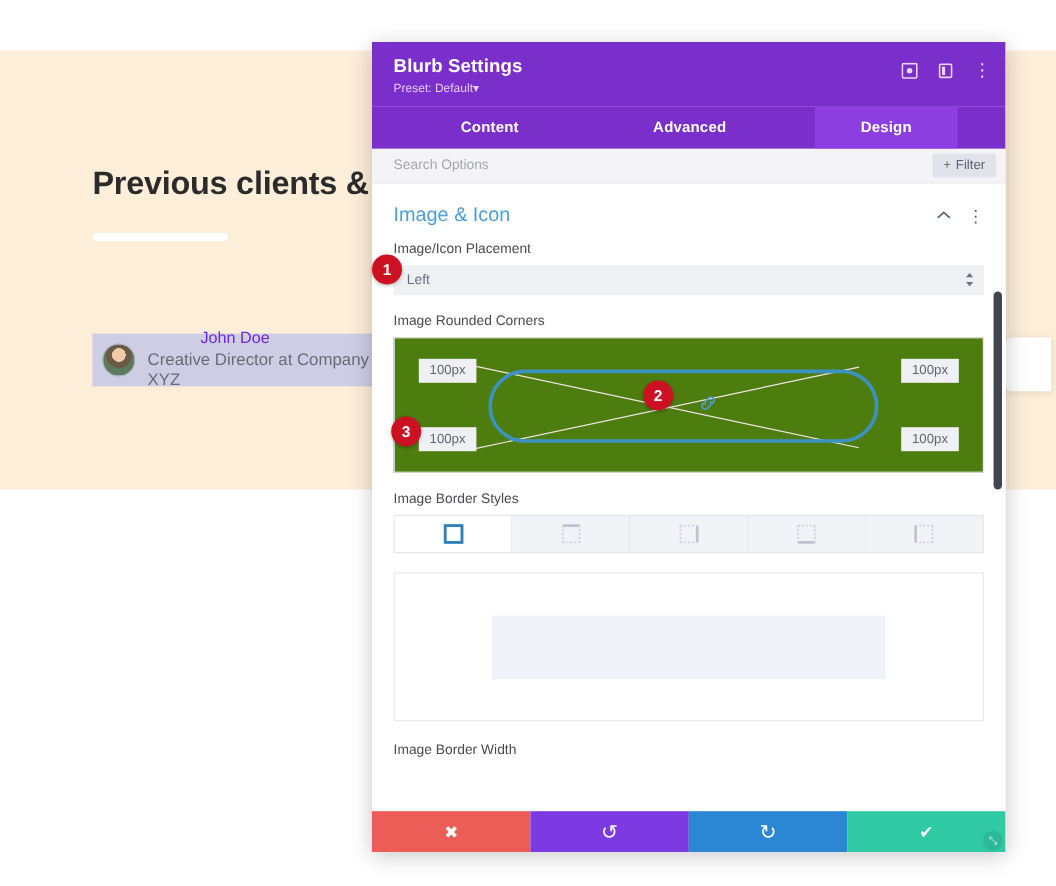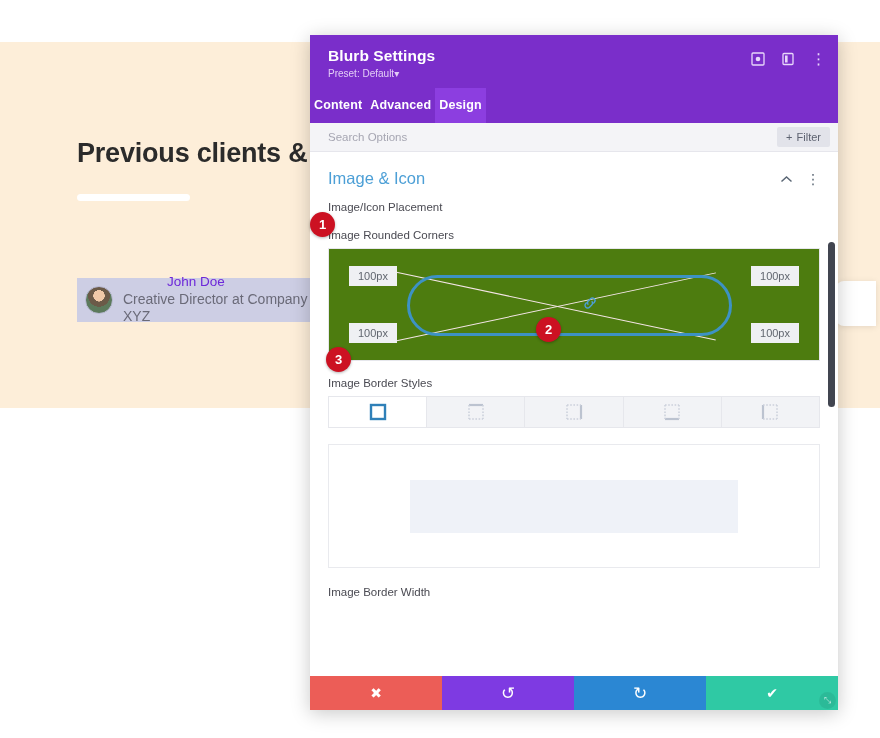--- a/index.html
+++ b/index.html
@@ -98,26 +98,27 @@
     display: flex; align-items: center; gap: 16px;
   }
   .hicon { color: #e8d7fa; display: flex; align-items: center; }
 
   .tabs {
     background: #7a2eca;
     display: flex;
     flex: 0 0 auto;
   }
   .tab {
-    padding: 10px 4px 11px;
+    padding: 10px 38px 11px;
     font-size: 12.5px;
     font-weight: bold;
     color: #ffffff;
     letter-spacing: .15px;
     cursor: pointer;
+    margin-left: 36px;
   }
   .tab.active { background: #8c3ee0; }
 
   .search-row {
     background: #f4f4f7;
     height: 29px;
     display: flex; align-items: center;
     padding: 0 8px 0 18px;
     border-bottom: 1px solid #e6e6ec;
     flex: 0 0 auto;
@@ -400,20 +401,29 @@
           <svg width="13" height="9" viewBox="0 0 13 9" fill="none" stroke="#5b6775" stroke-width="1.5">
               <path d="M1.5 6.5 L6.5 2 L11.5 6.5"></path>
             </svg>
         </span>
         <span style="font-size:14px;line-height:1;">⋮</span>
       </div>
     </div>
 
     <div class="field-block">
       <div class="field-label">Image/Icon Placement</div>
+      <div class="select-ctl">
+        <span>Left</span>
+        <span class="select-arrows">
+          <svg width="8" height="12" viewBox="0 0 8 12" fill="#69707e">
+              <path d="M4 0.5 L7 4 L1 4 Z"></path>
+              <path d="M4 11.5 L1 8 L7 8 Z"></path>
+            </svg>
+        </span>
+      </div>
     </div>
 
     <div class="field-block">
       <div class="field-label">Image Rounded Corners</div>
       <div class="corner-box">
         <div class="diag" style="left:64px; top:22px; width:330px; transform:rotate(12deg);"></div>
         <div class="diag" style="left:64px; top:92px; width:330px; transform:rotate(-12deg);"></div>
         <div class="pill"></div>
         <div class="cval tl">100px</div>
         <div class="cval tr">100px</div>

